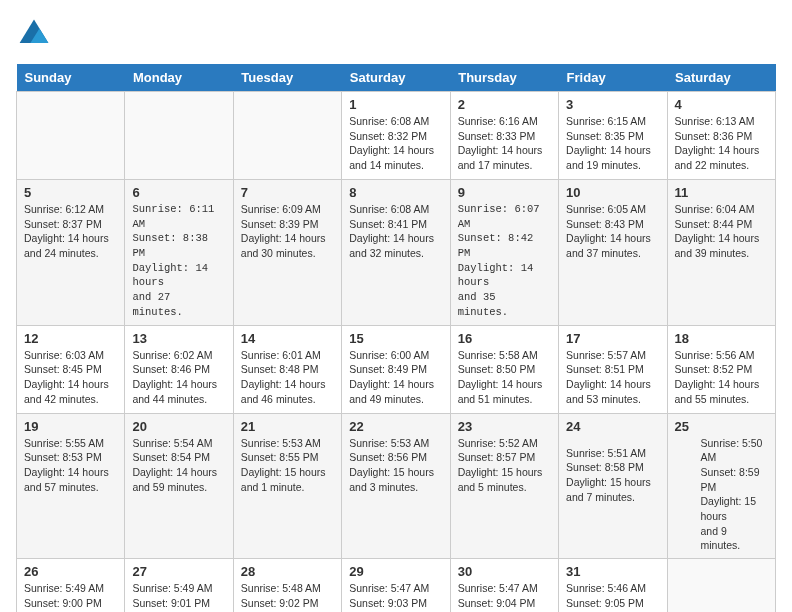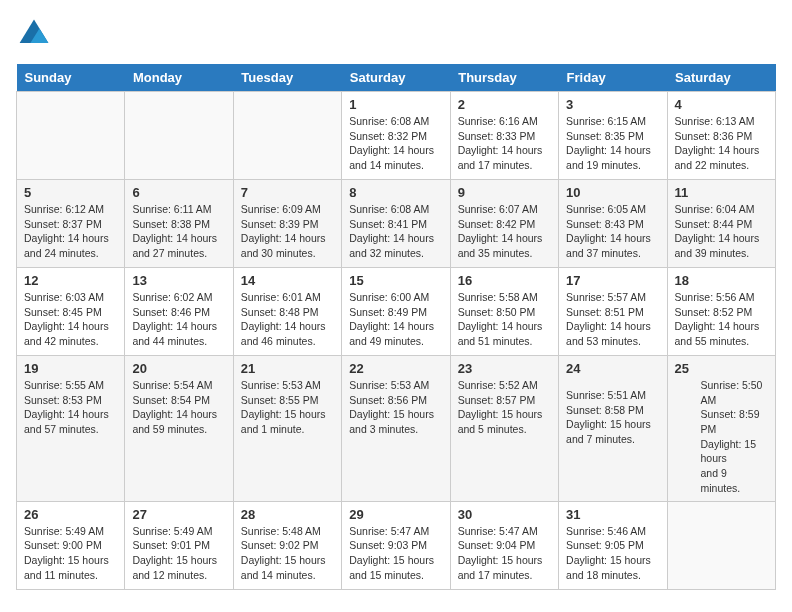--- a/index.html
+++ b/index.html
@@ -150,42 +150,42 @@
       <tr>
         <td>
           <div class="day-num">5</div>
           <div class="cell-info" style="white-space: pre-line;">Sunrise: 6:12 AM
 Sunset: 8:37 PM
 Daylight: 14 hours
 and 24 minutes.</div>
         </td>
         <td>
           <div class="day-num">6</div>
-          <div class="cell-info" style="white-space: pre-line;">Sunrise: 6:11 AM
+          <div class="cell-info" style="white-space: pre-line; font-family: Liberation Mono, monospace;">Sunrise: 6:11 AM
 Sunset: 8:38 PM
 Daylight: 14 hours
 and 27 minutes.</div>
         </td>
         <td>
           <div class="day-num">7</div>
           <div class="cell-info" style="white-space: pre-line;">Sunrise: 6:09 AM
 Sunset: 8:39 PM
 Daylight: 14 hours
 and 30 minutes.</div>
         </td>
         <td>
           <div class="day-num">8</div>
           <div class="cell-info" style="white-space: pre-line;">Sunrise: 6:08 AM
 Sunset: 8:41 PM
 Daylight: 14 hours
 and 32 minutes.</div>
         </td>
         <td>
           <div class="day-num">9</div>
-          <div class="cell-info" style="white-space: pre-line;">Sunrise: 6:07 AM
+          <div class="cell-info" style="white-space: pre-line; font-family: Liberation Mono, monospace;">Sunrise: 6:07 AM
 Sunset: 8:42 PM
 Daylight: 14 hours
 and 35 minutes.</div>
         </td>
         <td>
           <div class="day-num">10</div>
           <div class="cell-info" style="white-space: pre-line;">Sunrise: 6:05 AM
 Sunset: 8:43 PM
 Daylight: 14 hours
 and 37 minutes.</div>

